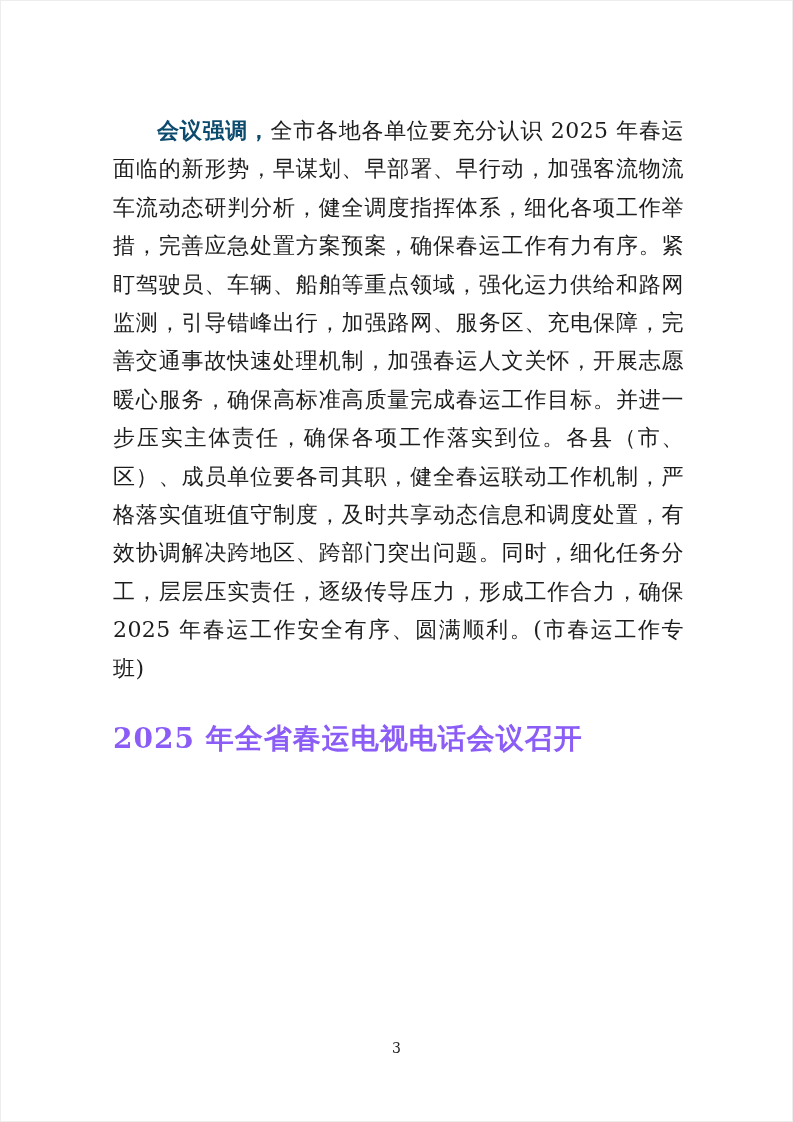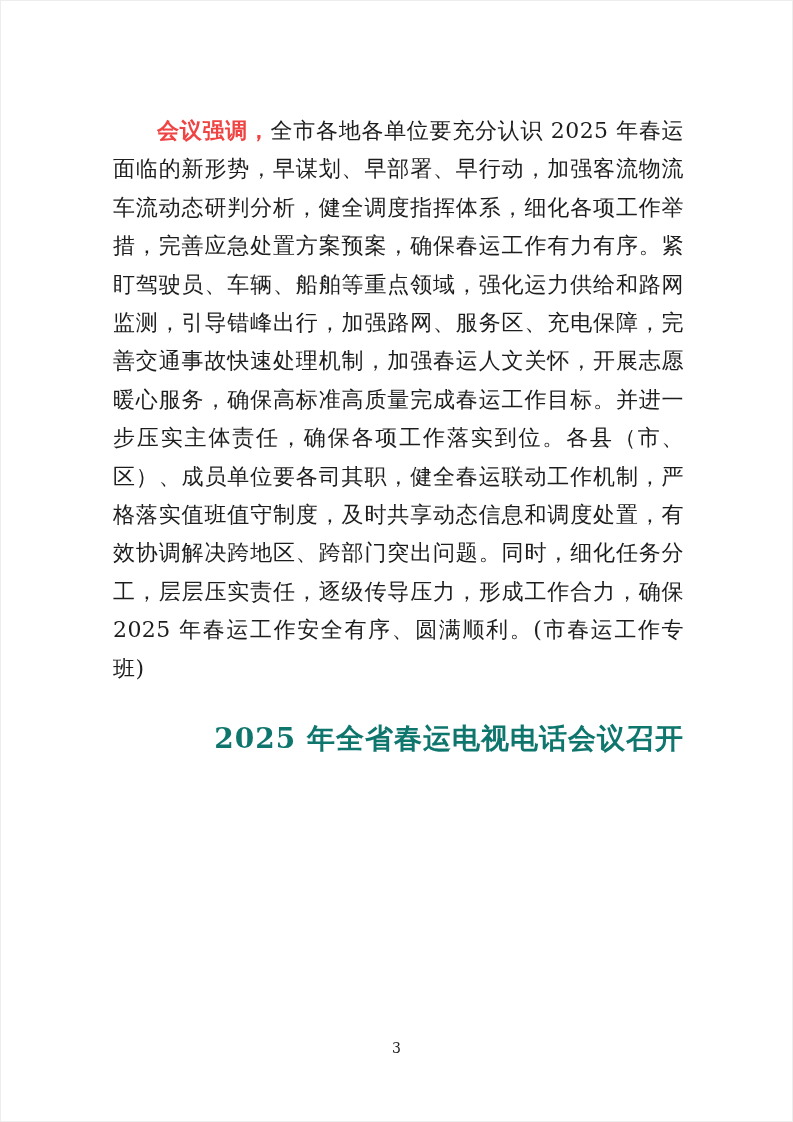--- a/index.html
+++ b/index.html
@@ -31,33 +31,33 @@
     text-align: justify;
     text-justify: inter-ideograph;
     letter-spacing: 0.4px;
     color: #1d1d1d;
   }
   .para.indent {
     text-indent: 2em;
   }
   .lead-bold {
     font-weight: 700;
-    color: #ef4444;
+    color: #0c4a6e;
   }
   .attribution {
     color: #1d1d1d;
   }
   .heading {
     margin: 31px 0 46px 0;
     font-size: 28px;
     line-height: 40px;
     font-weight: 700;
-    text-align: right;
+    text-align: left;
     letter-spacing: 1px;
-    color: #0f766e;
+    color: #8b5cf6;
   }
   .footer {
     position: absolute;
     left: 0;
     right: 0;
     top: 1038px;
     text-align: center;
     font-size: 14px;
     line-height: 18px;
     color: #222222;

